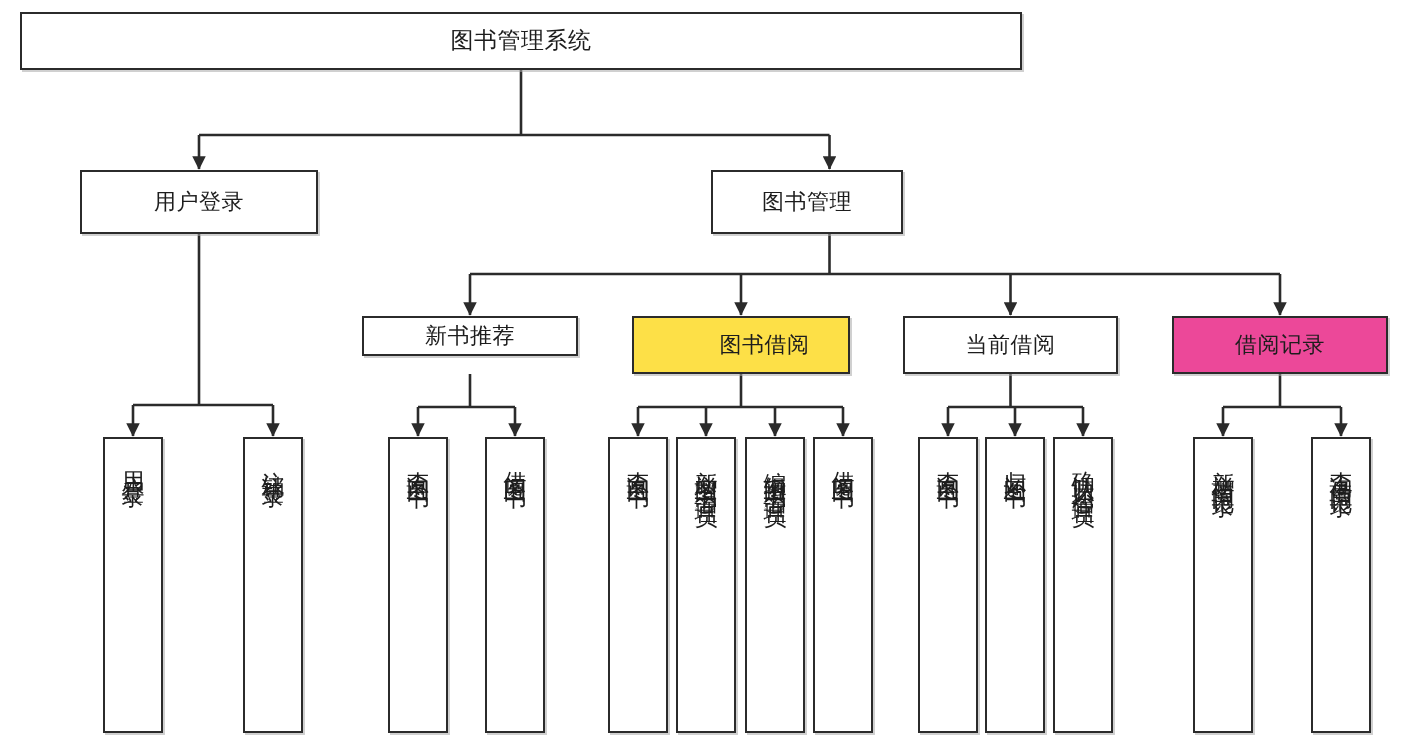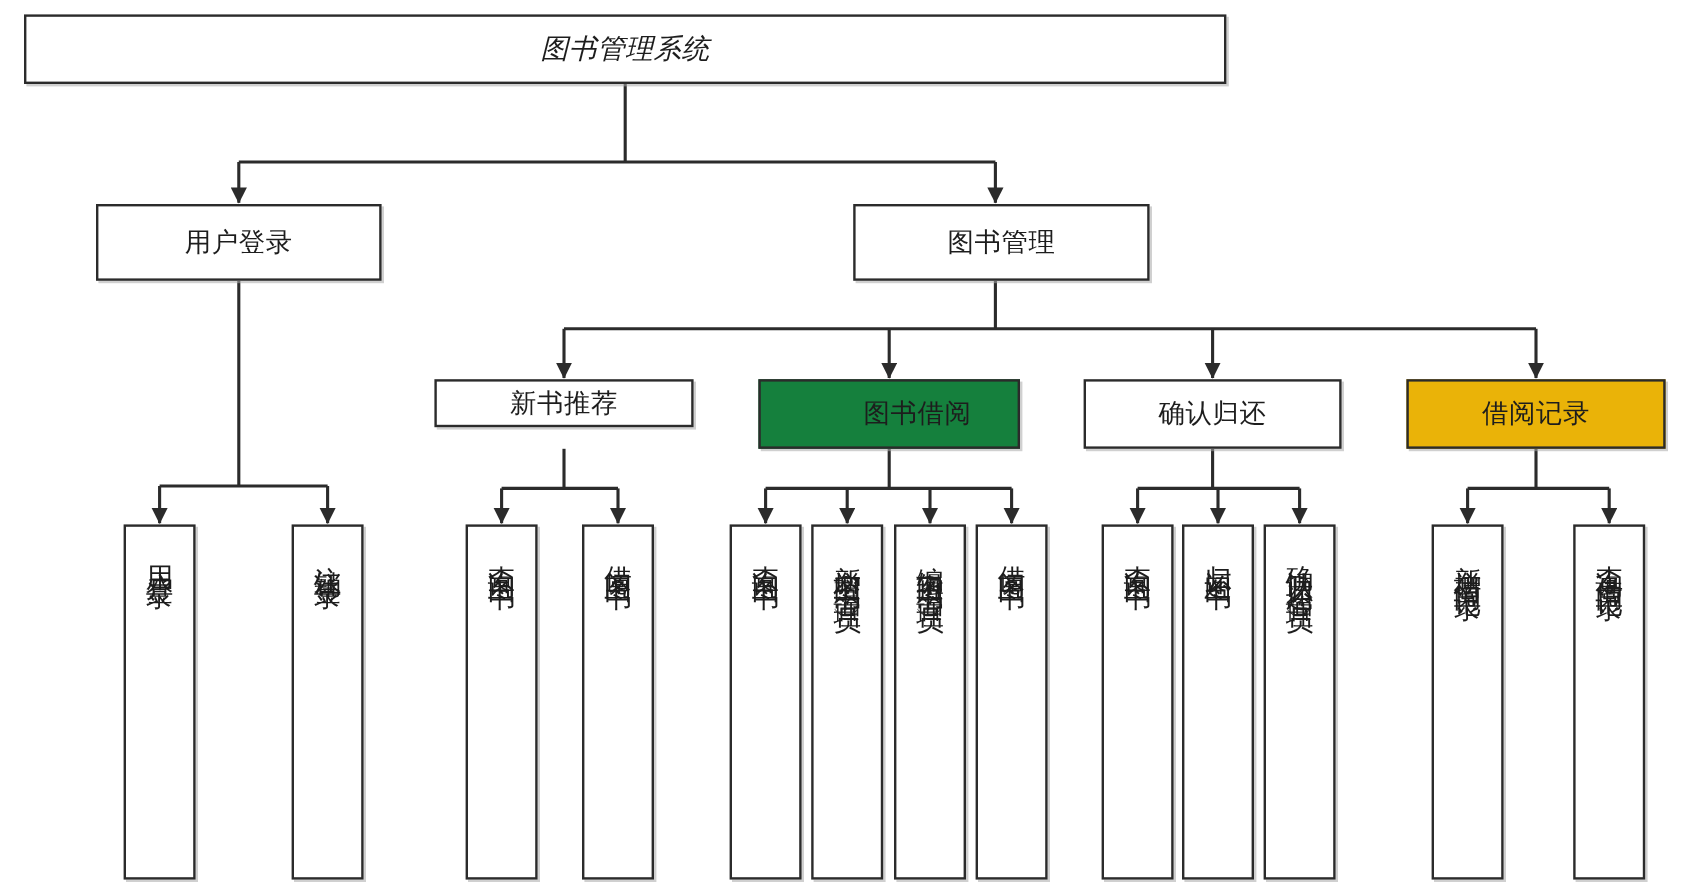--- a/index.html
+++ b/index.html
@@ -85,38 +85,38 @@
       <line x1="948" y1="407" x2="948" y2="436" stroke="#2b2b2b" stroke-width="2.6" marker-end="url(#arrow)"></line>
       <line x1="1015" y1="407" x2="1015" y2="436" stroke="#2b2b2b" stroke-width="2.6" marker-end="url(#arrow)"></line>
       <line x1="1083" y1="407" x2="1083" y2="436" stroke="#2b2b2b" stroke-width="2.6" marker-end="url(#arrow)"></line>
       <line x1="1280" y1="374" x2="1280" y2="407" stroke="#2b2b2b" stroke-width="2.6"></line>
       <line x1="1223" y1="407" x2="1341" y2="407" stroke="#2b2b2b" stroke-width="2.6"></line>
       <line x1="1223" y1="407" x2="1223" y2="436" stroke="#2b2b2b" stroke-width="2.6" marker-end="url(#arrow)"></line>
       <line x1="1341" y1="407" x2="1341" y2="436" stroke="#2b2b2b" stroke-width="2.6" marker-end="url(#arrow)"></line>
     </svg>
   <div id="nodes">
       <div class="node horiz root" style="left: 20px; top: 12px; width: 1002px; height: 58px; border-color: rgb(43, 43, 43); background: rgb(255, 255, 255);">
-        <span class="lbl" style="color: rgb(29, 29, 29); font-style: italic;">图书管理系统</span>
+        <span class="lbl" style="color: rgb(29, 29, 29);">图书管理系统</span>
       </div>
       <div class="node horiz" style="left: 80px; top: 170px; width: 238px; height: 64px; border-color: rgb(43, 43, 43); background: rgb(255, 255, 255);">
         <span class="lbl" style="color: rgb(29, 29, 29);">用户登录</span>
       </div>
-      <div class="node horiz" style="left: 711px; top: 170px; width: 247px; height: 64px; border-color: rgb(43, 43, 43); background: rgb(255, 255, 255);">
+      <div class="node horiz" style="left: 711px; top: 170px; width: 192px; height: 64px; border-color: rgb(43, 43, 43); background: rgb(255, 255, 255);">
         <span class="lbl" style="color: rgb(29, 29, 29);">图书管理</span>
       </div>
       <div class="node horiz" style="left: 362px; top: 316px; width: 216px; height: 40px; border-color: rgb(43, 43, 43); background: rgb(255, 255, 255);">
         <span class="lbl" style="color: rgb(29, 29, 29);">新书推荐</span>
       </div>
-      <div class="node horiz" style="left: 632px; top: 316px; width: 218px; height: 58px; border-color: rgb(43, 43, 43); background: #15803d; padding-left: 47px;">
+      <div class="node horiz" style="left: 632px; top: 316px; width: 218px; height: 58px; border-color: rgb(43, 43, 43); background: #fde047; padding-left: 47px;">
         <span class="lbl" style="color: rgb(29, 29, 29);">图书借阅</span>
       </div>
       <div class="node horiz" style="left: 903px; top: 316px; width: 215px; height: 58px; border-color: rgb(43, 43, 43); background: rgb(255, 255, 255);">
-        <span class="lbl" style="color: rgb(29, 29, 29);">确认归还</span>
+        <span class="lbl" style="color: rgb(29, 29, 29);">当前借阅</span>
       </div>
-      <div class="node horiz" style="left: 1172px; top: 316px; width: 216px; height: 58px; border-color: rgb(43, 43, 43); background: #eab308;">
+      <div class="node horiz" style="left: 1172px; top: 316px; width: 216px; height: 58px; border-color: rgb(43, 43, 43); background: #ec4899;">
         <span class="lbl" style="color: rgb(29, 29, 29);">借阅记录</span>
       </div>
       <div class="node leaf" style="left: 103px; top: 437px; width: 60px; height: 296px; border-color: rgb(43, 43, 43); background: rgb(255, 255, 255);">
         <span class="lbl" style="color: rgb(29, 29, 29);">用户登录</span>
       </div>
       <div class="node leaf" style="left: 243px; top: 437px; width: 60px; height: 296px; border-color: rgb(43, 43, 43); background: rgb(255, 255, 255);">
         <span class="lbl" style="color: rgb(29, 29, 29);">注销登录</span>
       </div>
       <div class="node leaf" style="left: 388px; top: 437px; width: 60px; height: 296px; border-color: rgb(43, 43, 43); background: rgb(255, 255, 255);">
         <span class="lbl" style="color: rgb(29, 29, 29);">查询图书</span>

